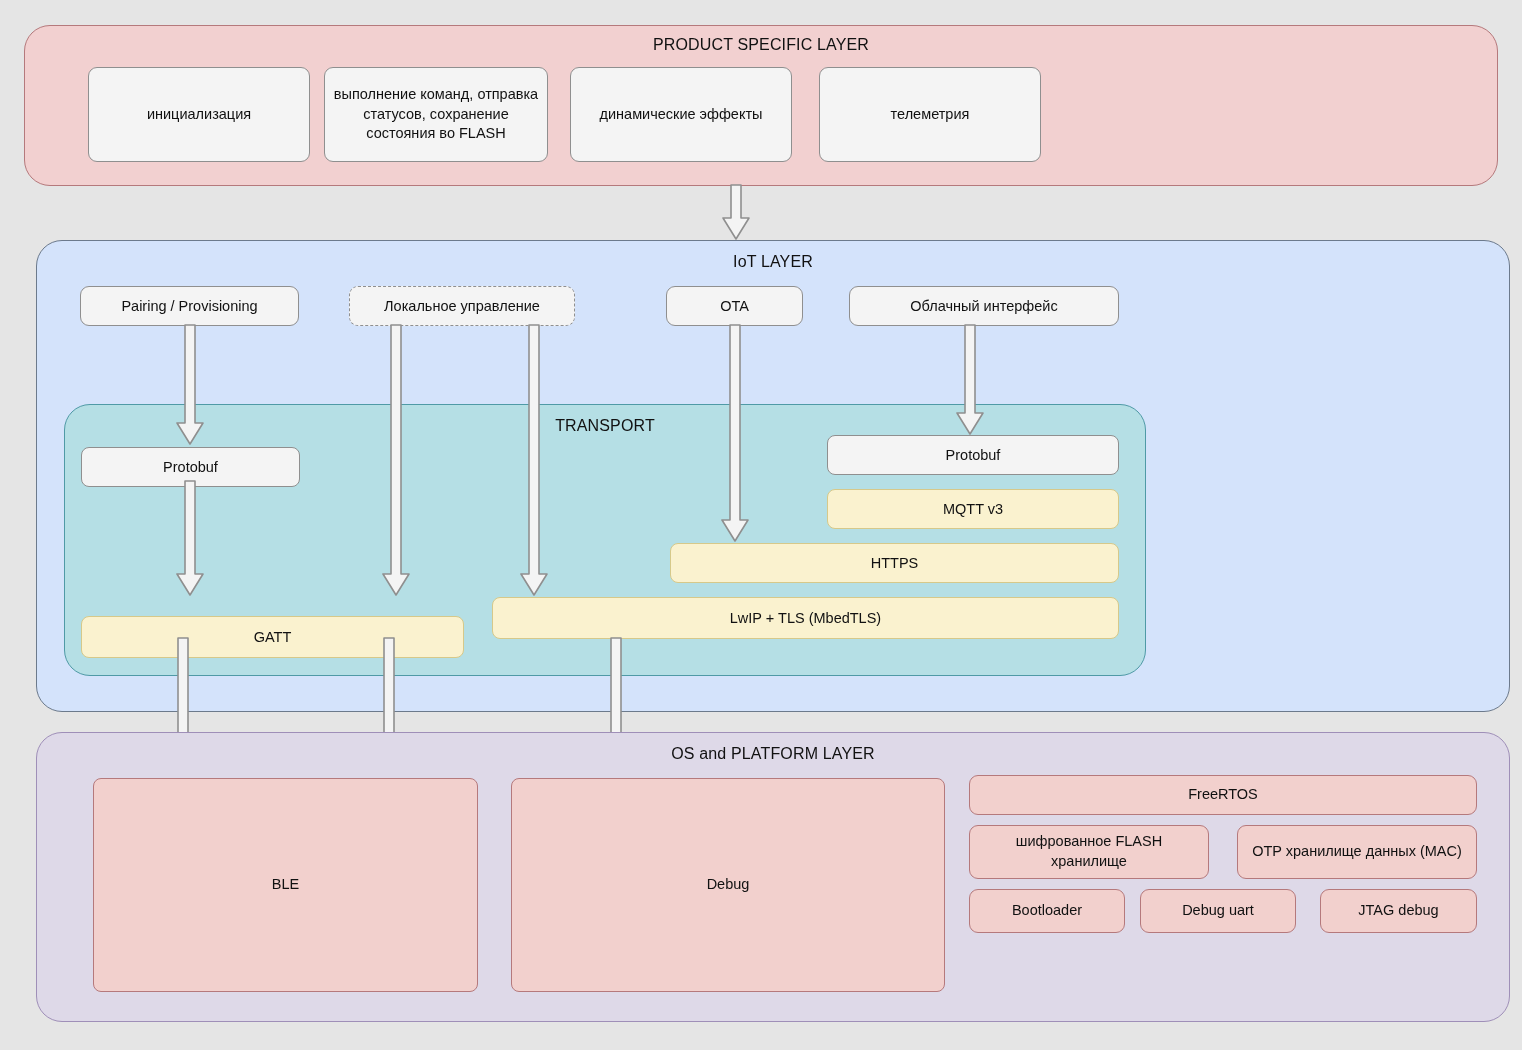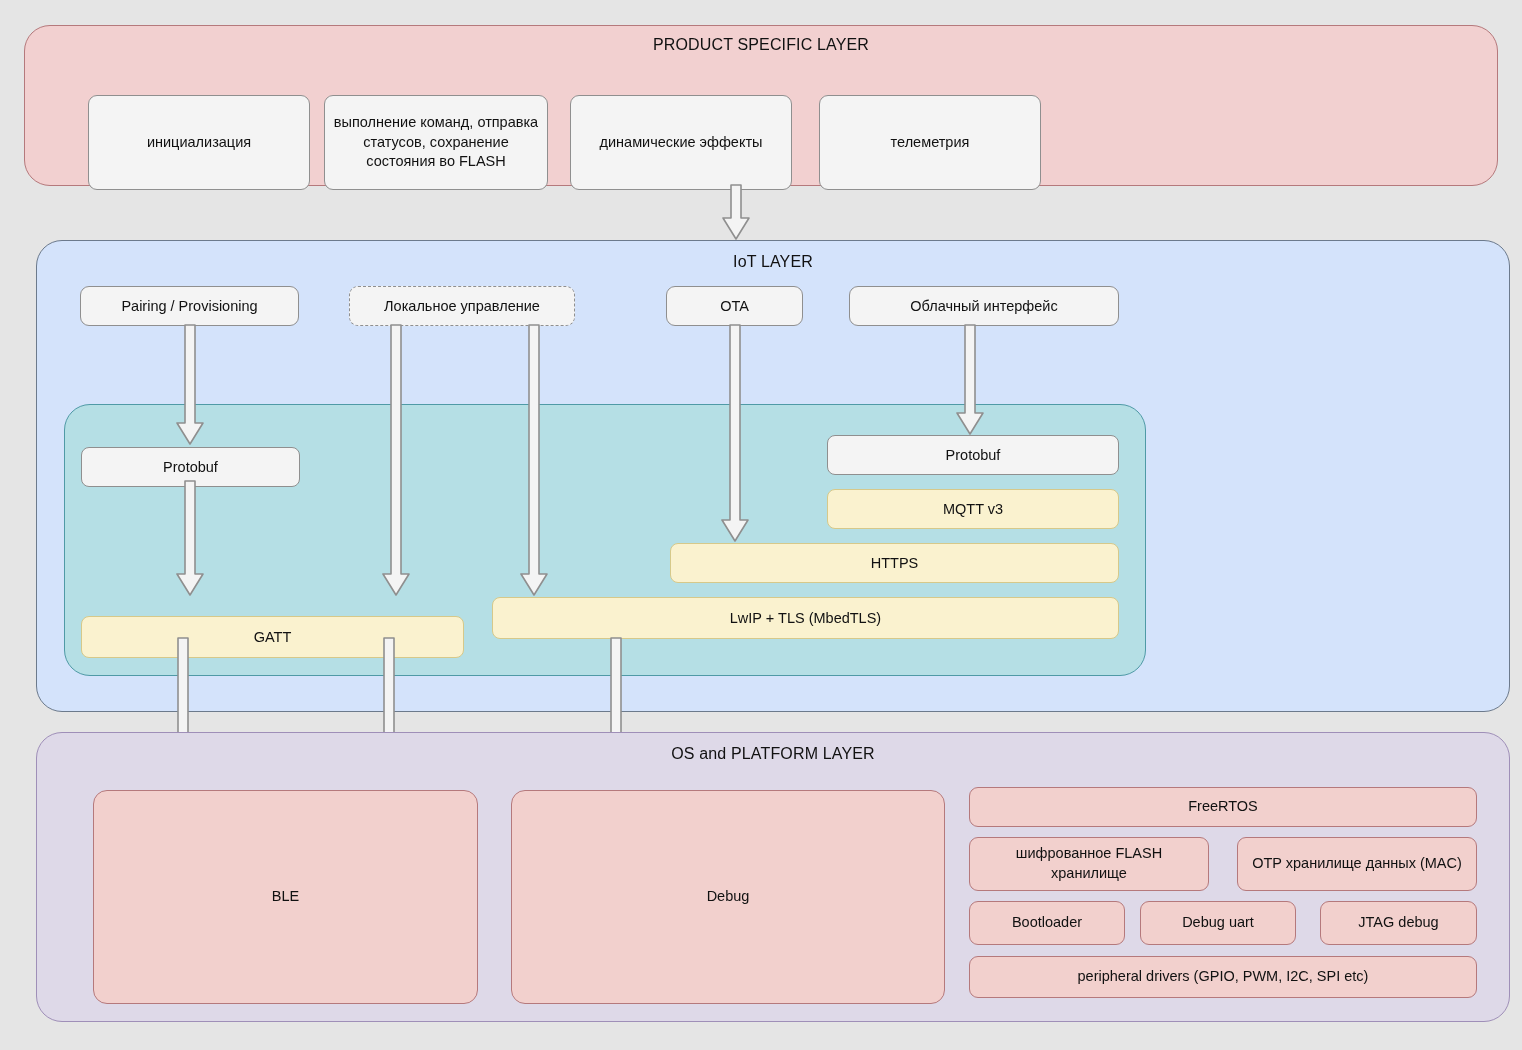--- a/index.html
+++ b/index.html
@@ -49,21 +49,20 @@
     border: 1.6px solid #8f8f8f;
     border-radius: 9px;
     display: flex;
     align-items: center;
     justify-content: center;
     text-align: center;
     font-size: 14.5px;
     color: #111;
     line-height: 1.35;
     padding: 4px 8px;
-    margin-top: 28px;
   }
   
   #iot-layer {
     left: 36px;
     top: 240px;
     width: 1474px;
     height: 472px;
     background: #d4e3fb;
     border: 1.6px solid #6c7a8c;
   }
@@ -138,23 +137,22 @@
     border: 1.6px solid #b5797c;
     border-radius: 9px;
     display: flex;
     align-items: center;
     justify-content: center;
     text-align: center;
     font-size: 14.5px;
     color: #111;
     line-height: 1.35;
     padding: 2px 6px;
-    margin-top: 12px;
-  }
-  .os-box.big { border-radius: 14px; }
+  }
+  .os-box.big { border-radius: 8px; }
   
   .arrow {
     position: absolute;
     pointer-events: none;
   }
   .arrow svg { display: block; overflow: visible; }
 </style>
 </head>
 <body>
 
@@ -177,20 +175,21 @@
   <div class="layer" id="iot-layer">
     <div class="layer-title">IoT LAYER</div>
 
     <div class="iot-box" style="left:43px; top:45px; width:219px; height:40px;">Pairing / Provisioning</div>
     <div class="iot-box dashed" style="left:312px; top:45px; width:226px; height:40px;">Локальное управление</div>
     <div class="iot-box" style="left:629px; top:45px; width:137px; height:40px;">OTA</div>
     <div class="iot-box" style="left:812px; top:45px; width:270px; height:40px;">Облачный интерфейс</div>
   </div>
 
   <div id="transport">
+    <div class="layer-title">TRANSPORT</div>
 
     <div class="t-box grey" style="left:16px; top:42px; width:219px; height:40px;">Protobuf</div>
 
     <div class="t-box grey" style="left:762px; top:30px; width:292px; height:40px;">Protobuf</div>
     <div class="t-box yellow" style="left:762px; top:84px; width:292px; height:40px;">MQTT v3</div>
     <div class="t-box yellow" style="left:605px; top:138px; width:449px; height:40px;">HTTPS</div>
 
     <div class="t-box yellow" style="left:16px; top:196px; width:383px; height:42px;margin-top:15px;">GATT</div>
     <div class="t-box yellow" style="left:427px; top:192px; width:627px; height:42px;">LwIP + TLS (MbedTLS)</div>
   </div>
@@ -255,16 +254,15 @@
 
     <div class="os-box" style="left:932px; top:42px; width:508px; height:40px;">FreeRTOS</div>
 
     <div class="os-box" style="left:932px; top:92px; width:240px; height:54px;">шифрованное FLASH хранилище</div>
     <div class="os-box" style="left:1200px; top:92px; width:240px; height:54px;">OTP хранилище данных (MAC)</div>
 
     <div class="os-box" style="left:932px; top:156px; width:156px; height:44px;">Bootloader</div>
     <div class="os-box" style="left:1283px; top:156px; width:157px; height:44px;">JTAG debug</div>
     <div class="os-box" style="left:1103px; top:156px; width:156px; height:44px;">Debug uart</div>
 
-    <div class="os-box" style="left:932px; top:211px; width:508px; height:42px;">peripheral drivers (GPIO, PWM, I2C, SPI etc)</div>
   </div>
 
 </div>
 
 </body></html>

